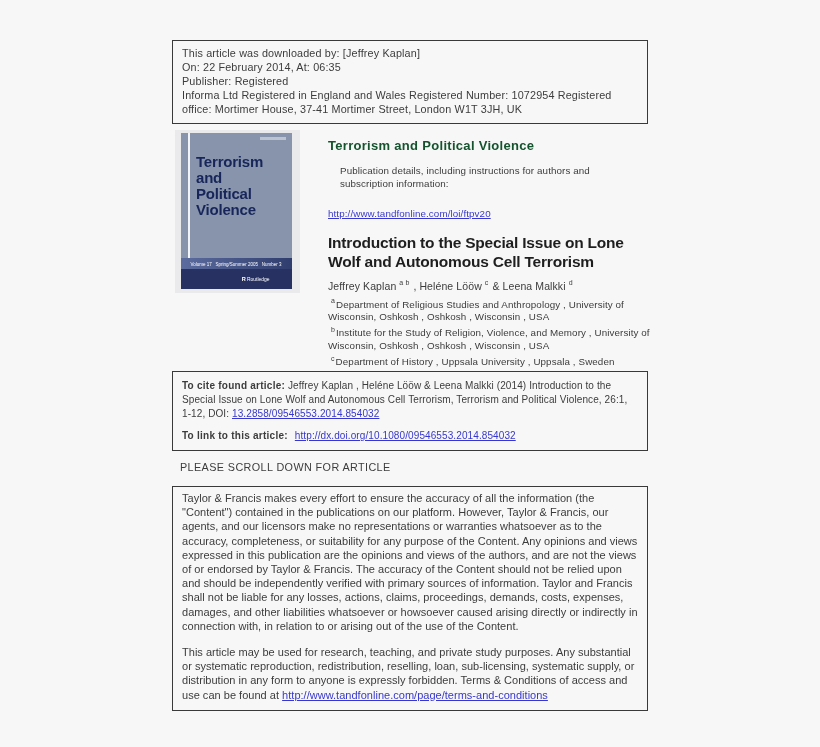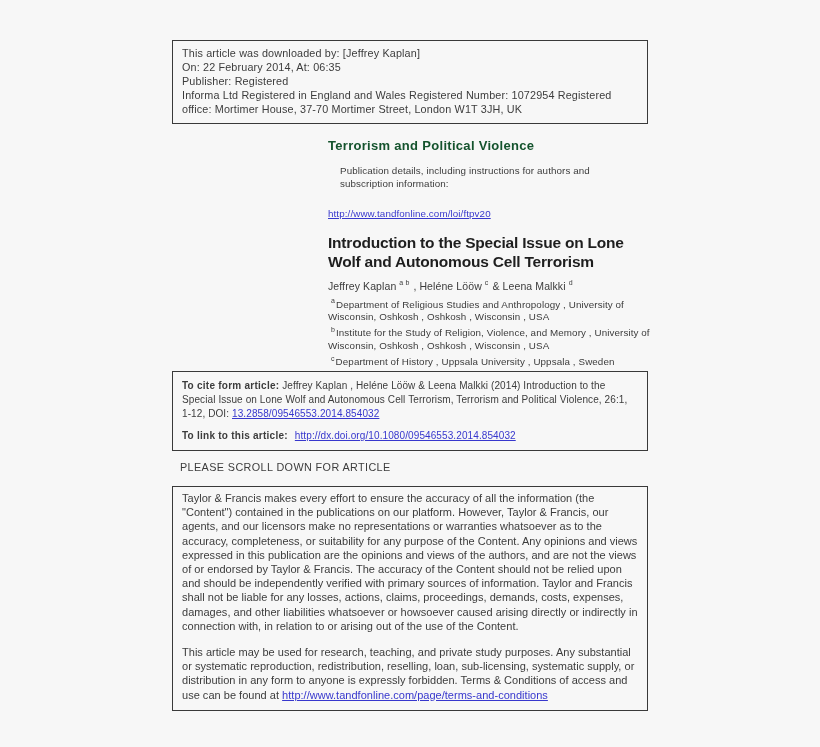--- a/index.html
+++ b/index.html
@@ -55,39 +55,58 @@
 </style>
 </head>
 <body>
 
 <div class="page">
 
   <div class="box download-box">
     <p>This article was downloaded by: [Jeffrey Kaplan]</p>
     <p>On: 22 February 2014, At: 06:35</p>
     <p>Publisher: Registered</p>
-    <p>Informa Ltd Registered in England and Wales Registered Number: 1072954 Registered office: Mortimer House, 37-70 Mortimer Street, London W1T 3JH, UK</p>
+    <p>Informa Ltd Registered in England and Wales Registered Number: 1072954 Registered office: Mortimer House, 37-41 Mortimer Street, London W1T 3JH, UK</p>
   </div>
 
+  <div class="cover-matte">
+    <div class="cover">
+      <div class="cover-stripe"></div>
+      <div class="cover-issn"></div>
+      <div class="cover-title">
+        <div>Terrorism</div>
+        <div>and</div>
+        <div>Political</div>
+        <div>Violence</div>
+      </div>
+      <div class="cover-band">
+        <span>Volume 17   Spring/Summer 2005   Number 3</span>
+      </div>
+      <div class="cover-footer">
+        <span class="logo-mark">R</span>
+        <span class="logo-text">Routledge</span>
+      </div>
+    </div>
+  </div>
 
   <div class="pub-col">
     <h1 class="journal-title">Terrorism and Political Violence</h1>
     <p class="small">Publication details, including instructions for authors and subscription information:</p>
     <a class="link small">http://www.tandfonline.com/loi/ftpv20</a>
     <h2 class="article-title">Introduction to the Special Issue on Lone Wolf and Autonomous Cell Terrorism</h2>
     <p class="authors"><span>Jeffrey Kaplan</span><sup>a b</sup><span> , Heléne Lööw</span><sup>c</sup><span> &amp; Leena Malkki</span><sup>d</sup></p>
     <p class="small affil"><sup>a</sup><span>Department of Religious Studies and Anthropology , University of Wisconsin, Oshkosh , Oshkosh , Wisconsin , USA</span></p>
     <p class="small affil"><sup>b</sup><span>Institute for the Study of Religion, Violence, and Memory , University of Wisconsin, Oshkosh , Oshkosh , Wisconsin , USA</span></p>
     <p class="small affil"><sup>c</sup><span>Department of History , Uppsala University , Uppsala , Sweden</span></p>
     <p class="small affil"><sup>d</sup><span>Network for European Studies , University of Helsinki , Helsinki , Finland</span></p>
     <p class="small published">Published online: 20 Dec 2014.</p>
   </div>
 
   <div class="box cite-box">
-    <p class="p1"><b>To cite form article:</b><span> Jeffrey Kaplan , Heléne Lööw &amp; Leena Malkki (2014) Introduction to the Special Issue on Lone Wolf and Autonomous Cell Terrorism, Terrorism and Political Violence, 26:1, 1-12, DOI: </span><a class="link">13.2858/09546553.2014.854032</a></p>
+    <p class="p1"><b>To cite found article:</b><span> Jeffrey Kaplan , Heléne Lööw &amp; Leena Malkki (2014) Introduction to the Special Issue on Lone Wolf and Autonomous Cell Terrorism, Terrorism and Political Violence, 26:1, 1-12, DOI: </span><a class="link">13.2858/09546553.2014.854032</a></p>
     <p><b>To link to this article:</b><a class="link gap">http://dx.doi.org/10.1080/09546553.2014.854032</a></p>
   </div>
 
   <p class="scroll-note">PLEASE SCROLL DOWN FOR ARTICLE</p>
 
   <div class="box disclaimer-box">
     <p class="p1">Taylor &amp; Francis makes every effort to ensure the accuracy of all the information (the "Content") contained in the publications on our platform. However, Taylor &amp; Francis, our agents, and our licensors make no representations or warranties whatsoever as to the accuracy, completeness, or suitability for any purpose of the Content. Any opinions and views expressed in this publication are the opinions and views of the authors, and are not the views of or endorsed by Taylor &amp; Francis. The accuracy of the Content should not be relied upon and should be independently verified with primary sources of information. Taylor and Francis shall not be liable for any losses, actions, claims, proceedings, demands, costs, expenses, damages, and other liabilities whatsoever or howsoever caused arising directly or indirectly in connection with, in relation to or arising out of the use of the Content.</p>
     <p><span>This article may be used for research, teaching, and private study purposes. Any substantial or systematic reproduction, redistribution, reselling, loan, sub-licensing, systematic supply, or distribution in any form to anyone is expressly forbidden. Terms &amp; Conditions of access and use can be found at </span><a class="link">http://www.tandfonline.com/page/terms-and-conditions</a></p>
   </div>
 

